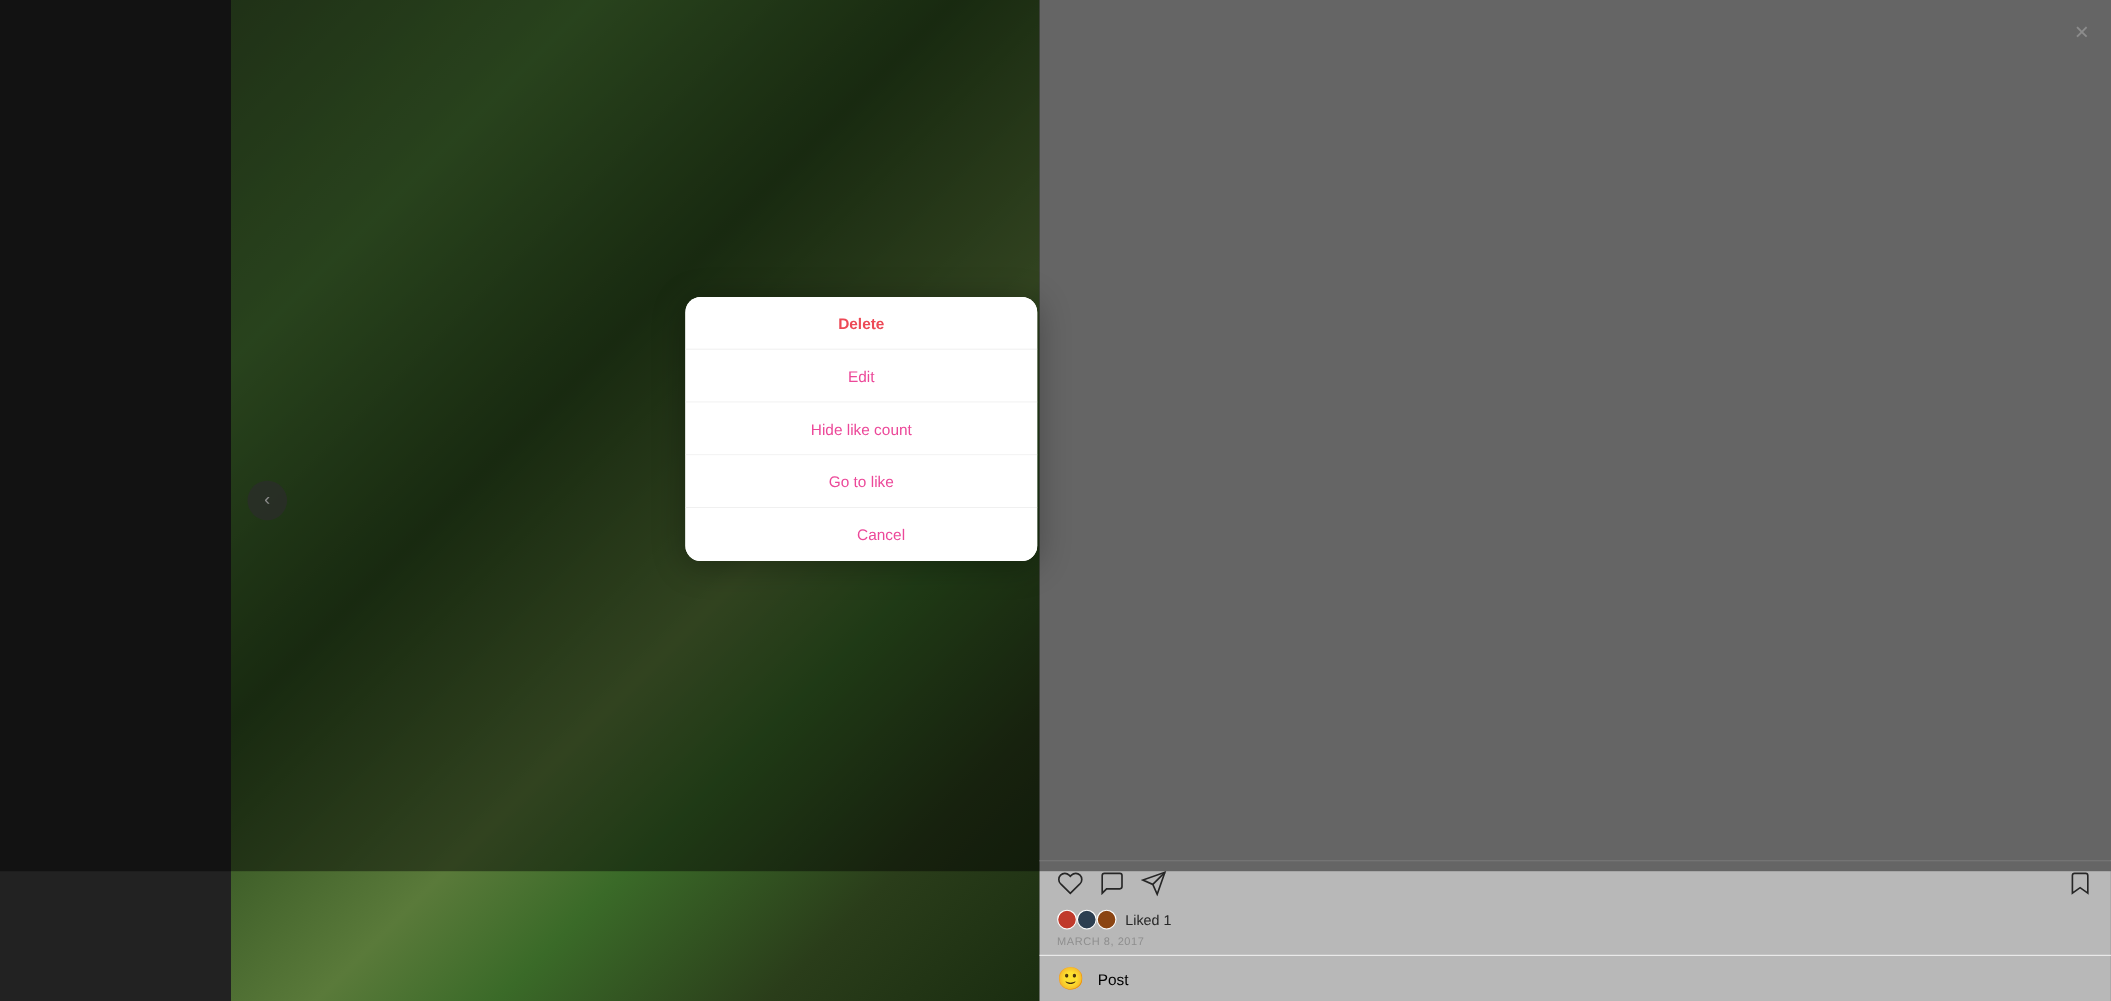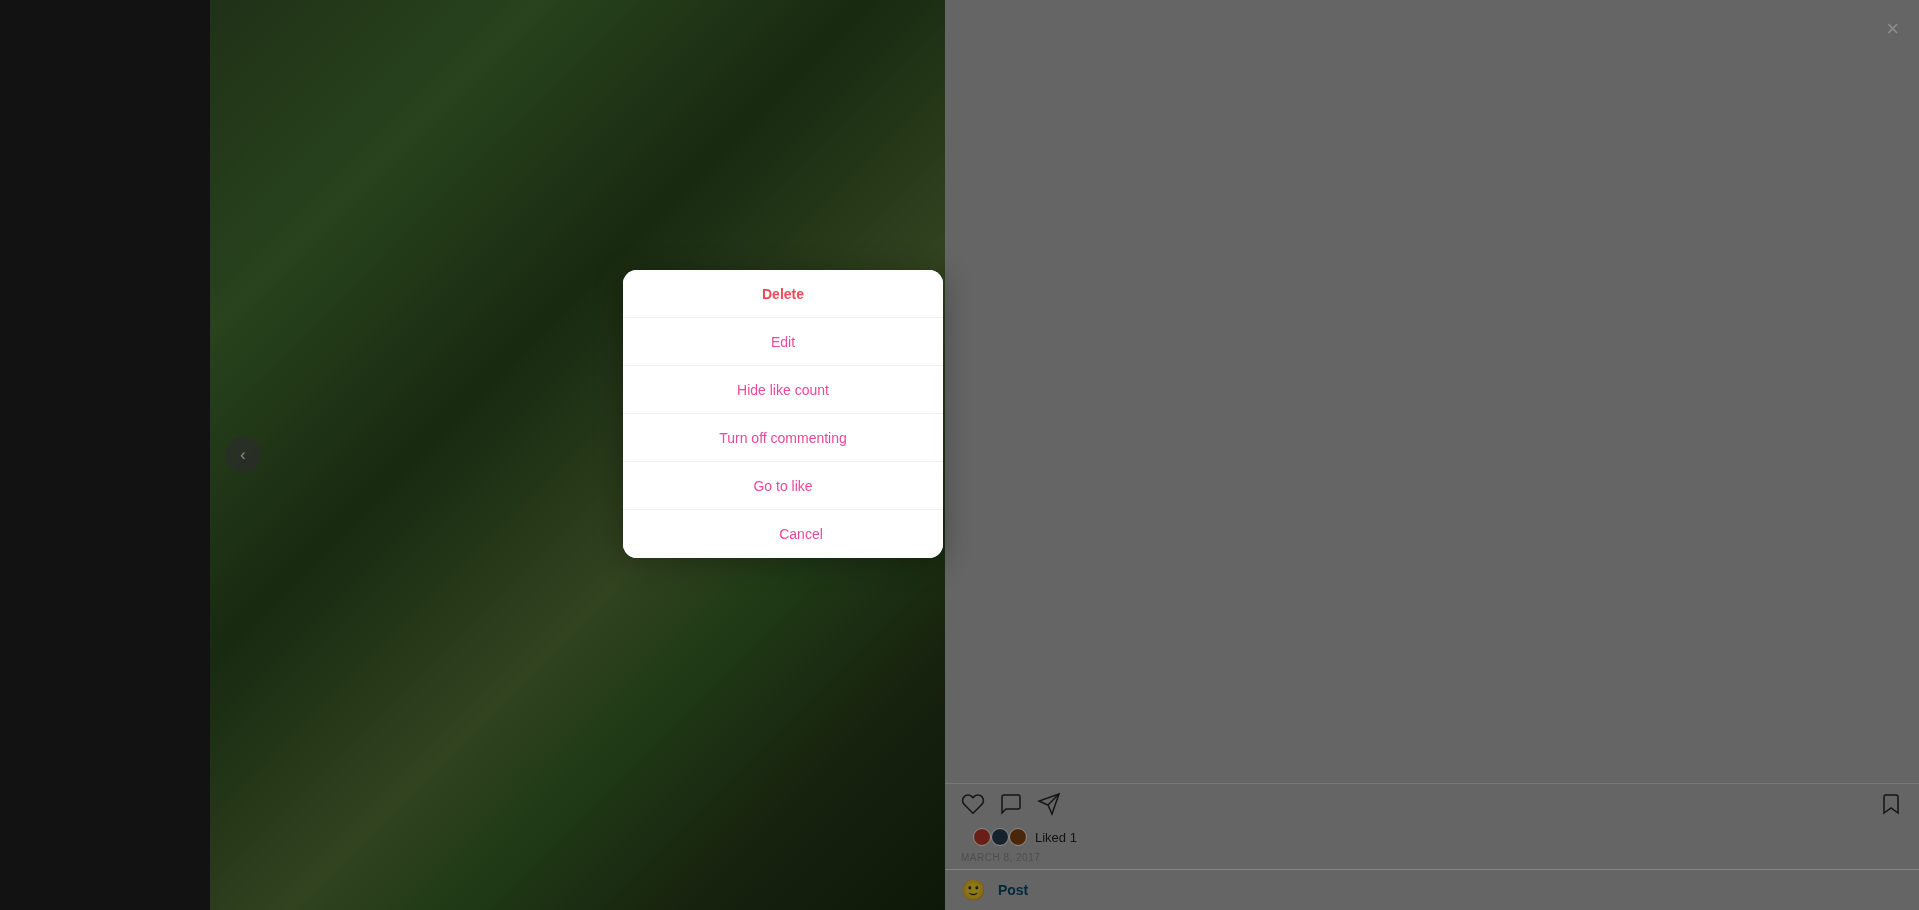--- a/index.html
+++ b/index.html
@@ -82,21 +82,21 @@
       color: #ffffff;
       font-size: 16px;
     }
 
     
     .modal-overlay {
       position: absolute;
       top: 0;
       left: 0;
       width: 1919px;
-      height: 910px;
+      height: 792px;
       background: rgba(0,0,0,0.45);
       z-index: 200;
       display: flex;
       align-items: center;
       justify-content: center;
     }
 
     
     .modal-dialog {
       width: 320px;
@@ -164,21 +164,21 @@
       cursor: pointer;
       color: #262626;
     }
 
     .action-icon svg {
       width: 24px;
       height: 24px;
     }
 
     .liked-section {
-      padding: 4px 28px;
+      padding: 4px 16px;
       font-size: 13px;
       color: #262626;
       text-align: right;
     }
 
     .liked-avatars {
       display: flex;
       align-items: center;
       gap: 4px;
     }
@@ -228,22 +228,22 @@
       flex: 1;
       border: none;
       outline: none;
       font-size: 14px;
       color: #262626;
       background: transparent;
     }
 
     .post-btn {
       font-size: 14px;
-      font-weight: 700;
-      color: #0c4a6e;
+      font-weight: 400;
+      color: #000000;
       cursor: pointer;
       background: none;
       border: none;
     }
 
     .bookmark-icon {
       margin-left: auto;
     }
   </style>
 </head>
@@ -322,23 +322,20 @@
     </div>
 
     <div class="modal-item">
       <span>Edit</span>
     </div>
 
     <div class="modal-item">
       <span>Hide like count</span>
     </div>
 
-    <div class="modal-item">
-      <span>Turn off commenting</span>
-    </div>
 
     <div class="modal-item">
       <span>Go to like</span>
     </div>
 
     <div class="modal-item">
       <span>Cancel</span>
     </div>
   </div>
 </div>

